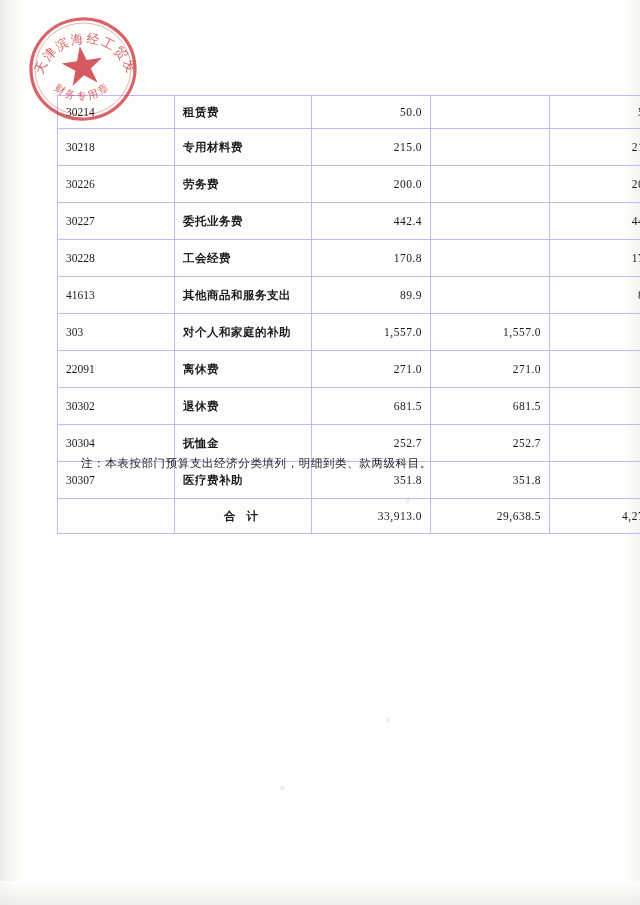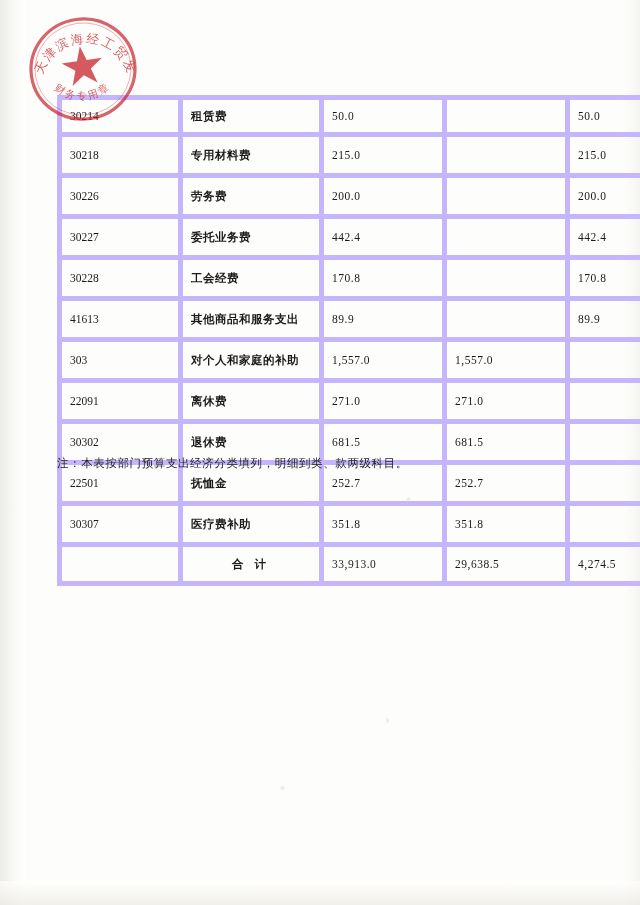--- a/index.html
+++ b/index.html
@@ -63,21 +63,21 @@
     left: 57px;
     top: 95px;
     width: 527px;
   }
   table.budget {
     border-collapse: collapse;
     width: 527px;
     table-layout: fixed;
   }
   table.budget td {
-    border: 5px solid #c4b5fd;
+    border: 1px solid #c4b5fd;
     height: 36px;
     font-size: 11.5px;
     color: #1a1a1a;
     padding: 0 8px;
     vertical-align: middle;
     font-family: "Liberation Serif", "DejaVu Serif", serif;
   }
   td.c-code {
     width: 100px;
     text-align: left;
@@ -86,21 +86,21 @@
   }
   td.c-name {
     width: 120px;
     text-align: left;
     padding-left: 12px;
     letter-spacing: 0.5px;
     font-weight: bold;
   }
   td.c-num {
     width: 102px;
-    text-align: left;
+    text-align: right;
     padding-right: 14px;
     font-size: 11px;
     letter-spacing: 0.5px;
   }
   tr.total td {
     height: 34px;
     border-radius: 17px;
   }
   td.total-label {
     text-align: center;
@@ -113,20 +113,21 @@
   }
 
   .note {
     position: absolute;
     left: 57px;
     top: 456px;
     font-size: 11.5px;
     color: #1d1d1d;
     letter-spacing: 0.6px;
     font-family: "Liberation Serif", "DejaVu Serif", serif;
+    padding-left: 24px;
   }
 
   
   .smudge {
     position: absolute;
     border-radius: 50%;
     background: #cfcfc8;
     opacity: 0.35;
   }
   .smudge.a { left: 406px; top: 497px; width: 4px; height: 7px; transform: rotate(22deg); }
@@ -220,21 +221,21 @@
           <td class="c-num"></td>
         </tr>
         <tr>
           <td class="c-code">30302</td>
           <td class="c-name">退休费</td>
           <td class="c-num">681.5</td>
           <td class="c-num">681.5</td>
           <td class="c-num"></td>
         </tr>
         <tr>
-          <td class="c-code">22501</td>
+          <td class="c-code">30304</td>
           <td class="c-name">抚恤金</td>
           <td class="c-num">252.7</td>
           <td class="c-num">252.7</td>
           <td class="c-num"></td>
         </tr>
         <tr>
           <td class="c-code">30307</td>
           <td class="c-name">医疗费补助</td>
           <td class="c-num">351.8</td>
           <td class="c-num">351.8</td>

